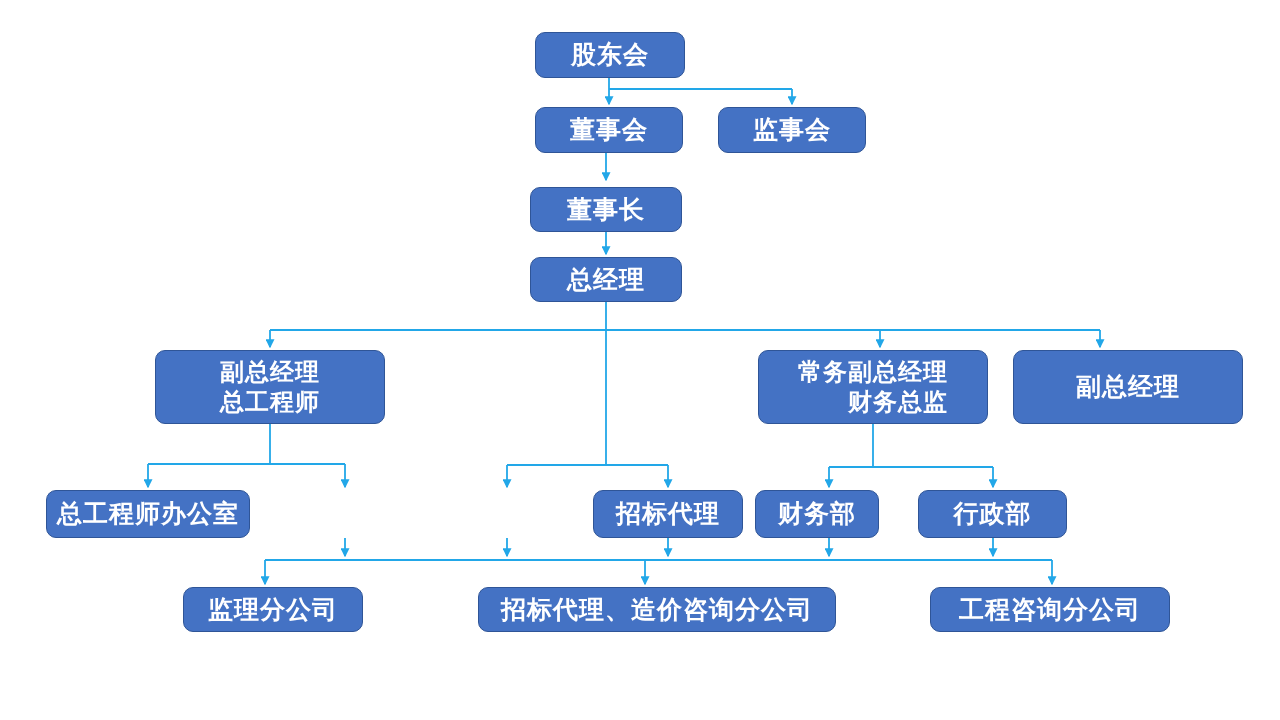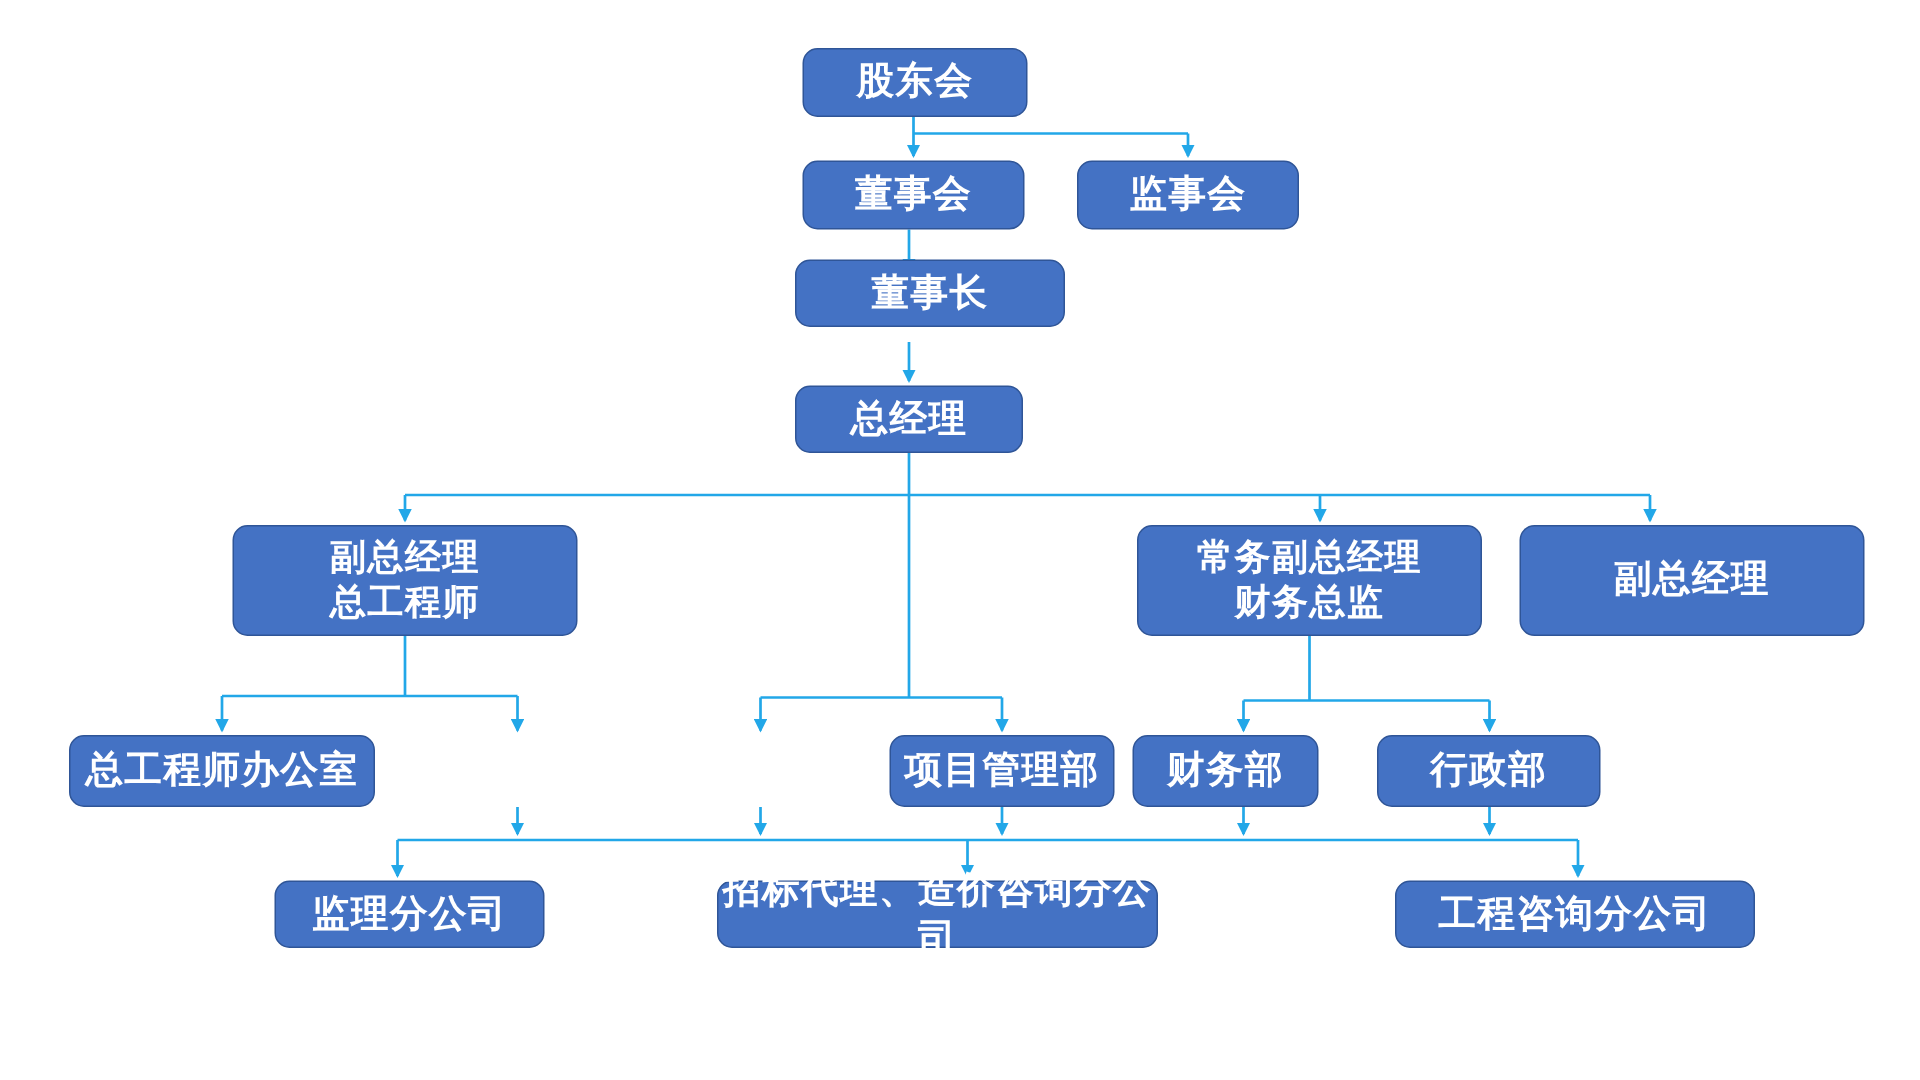--- a/index.html
+++ b/index.html
@@ -17,21 +17,21 @@
   .connectors{position:absolute;left:0;top:0;width:1280px;height:720px;}
   .c{stroke:var(--conn);stroke-width:1.8;fill:none;}
   .node{
     position:absolute;box-sizing:border-box;
     background:var(--node-fill);
     border:1.5px solid var(--node-border);
     border-radius:10px;
     color:var(--node-text);
     font-weight:bold;
     display:flex;align-items:center;justify-content:center;
-    text-align:center;white-space:pre-line;
+    text-align:right;white-space:pre-line;
     font-size:25px;line-height:1.26;
     letter-spacing:1px;
   }
   .node.two-line{font-size:24px;}
 </style>
 </head>
 <body>
 
 <div class="canvas">
 
@@ -102,32 +102,32 @@
       <path class="c" marker-end="url(#arw)" d="M645 560 L645 584"></path>
       <path class="c" marker-end="url(#arw)" d="M1052 560 L1052 584"></path>
     </g>
   </svg>
 
   <div class="node" style="left:535px;top:32px;width:150px;height:46px">股东会</div>
 
   <div class="node" style="left:535px;top:107px;width:148px;height:46px">董事会</div>
   <div class="node" style="left:718px;top:107px;width:148px;height:46px">监事会</div>
 
-  <div class="node" style="left:530px;top:173px;width:180px;height:45px">董事长</div>
+  <div class="node" style="left:530px;top:187px;width:152px;height:45px">董事长</div>
 
   <div class="node" style="left:530px;top:257px;width:152px;height:45px">总经理</div>
 
   <div class="node two-line" style="left:155px;top:350px;width:230px;height:74px">副总经理
 总工程师</div>
   <div class="node two-line" style="left:758px;top:350px;width:230px;height:74px">常务副总经理
 财务总监</div>
   <div class="node" style="left:1013px;top:350px;width:230px;height:74px">副总经理</div>
 
   <div class="node" style="left:46px;top:490px;width:204px;height:48px">总工程师办公室</div>
-  <div class="node" style="left:593px;top:490px;width:150px;height:48px">项目管理部</div>
+  <div class="node" style="left:593px;top:490px;width:150px;height:48px">招标代理</div>
   <div class="node" style="left:755px;top:490px;width:124px;height:48px">财务部</div>
   <div class="node" style="left:918px;top:490px;width:149px;height:48px">行政部</div>
 
   <div class="node" style="left:183px;top:587px;width:180px;height:45px">监理分公司</div>
-  <div class="node" style="left:478px;top:587px;width:294px;height:45px">招标代理、造价咨询分公司</div>
+  <div class="node" style="left:478px;top:587px;width:358px;height:45px">招标代理、造价咨询分公司</div>
   <div class="node" style="left:930px;top:587px;width:240px;height:45px">工程咨询分公司</div>
 
 </div>
 
 </body></html>

